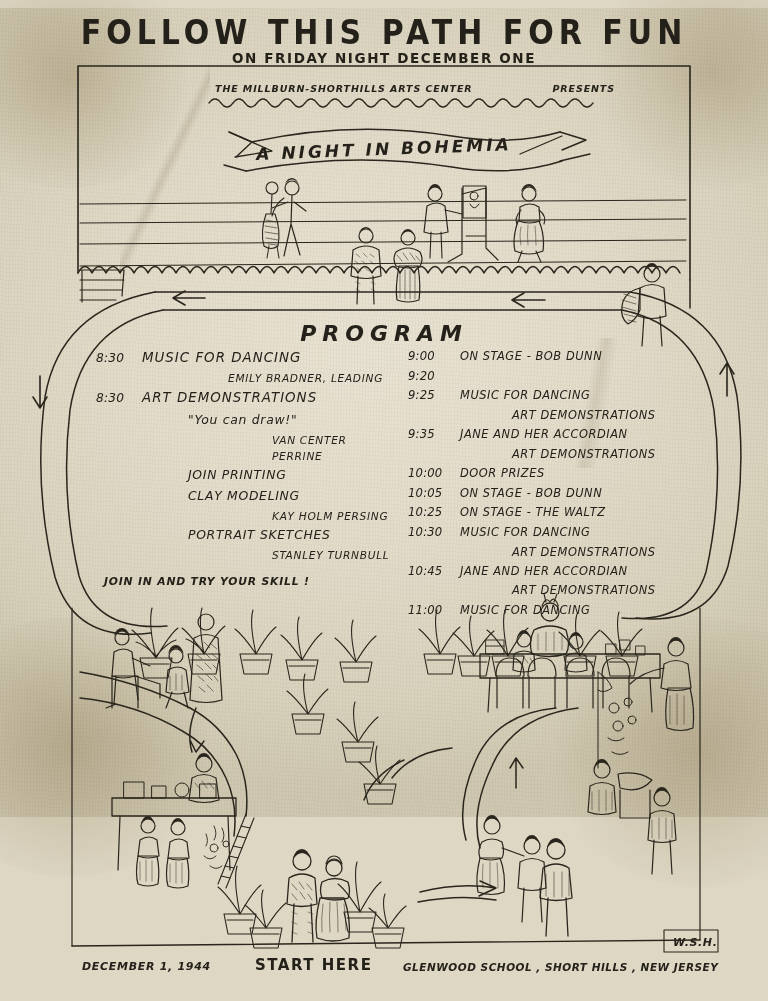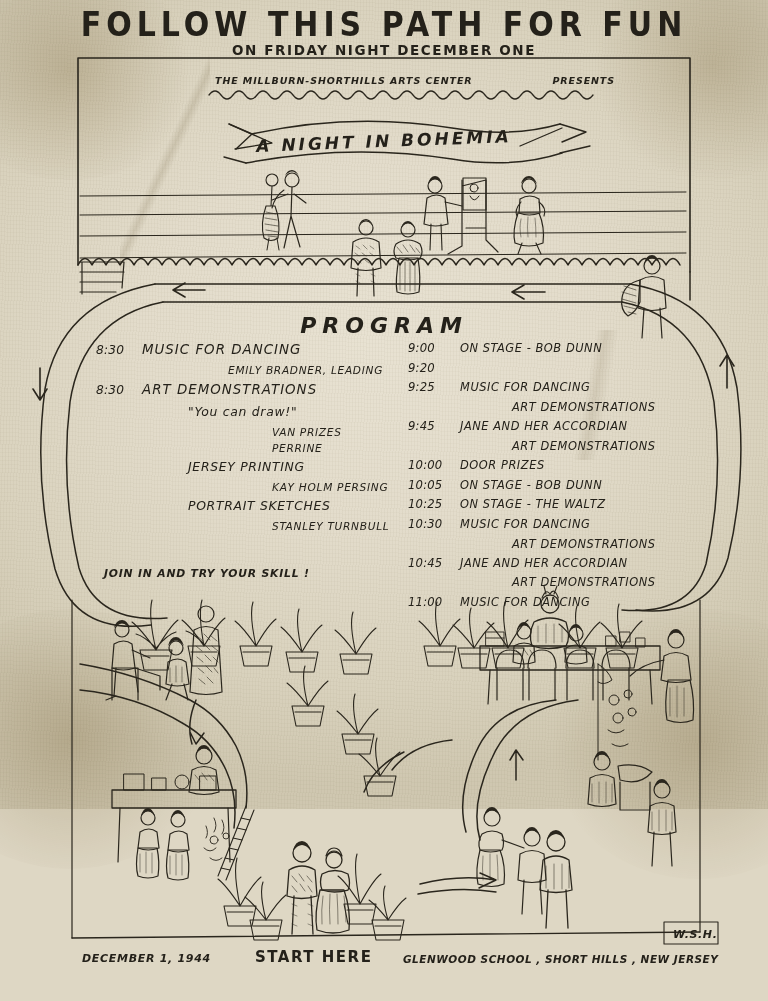--- a/index.html
+++ b/index.html
@@ -8,20 +8,21 @@
     width:768px;height:1001px;overflow:hidden;
     background:#ded7c4;
     font-family:"DejaVu Sans", sans-serif;
     color:#2b2820;
   }
   
   #poster{
     position:relative;width:768px;height:809px;
     background:
       radial-gradient(ellipse 70% 55% at 48% 42%, #e8e2d2 0%, #e3dccb 42%, #d9d2bd 78%, #cfc7b0 100%);
+    margin-top: 8px;
   }
   .grain{
     position:absolute;inset:0;pointer-events:none;
     background-image:
       repeating-linear-gradient(92deg, rgba(120,105,70,.05) 0 1px, rgba(0,0,0,0) 1px 3px),
       repeating-linear-gradient(3deg, rgba(120,105,70,.04) 0 1px, rgba(0,0,0,0) 1px 4px);
     mix-blend-mode:multiply;opacity:.8;
   }
   .stain{position:absolute;pointer-events:none;mix-blend-mode:multiply;border-radius:50%;}
   .s1{left:-60px;top:-40px;width:260px;height:220px;background:radial-gradient(circle,rgba(150,130,85,.30),rgba(150,130,85,0) 70%);}
@@ -589,25 +590,29 @@
       <div class="row">
         <span class="tm">8:30</span>
         <span class="lbl big">ART DEMONSTRATIONS</span>
       </div>
       <div class="row">
         <span class="tm"></span>
         <span class="lbl ind1">"You can draw!"</span>
       </div>
       <div class="row sub">
         <span class="tm"></span>
-        <span class="lbl ind3">VAN PRIZES PERRINE</span>
-      </div>
-      <div class="row">
-        <span class="tm"></span>
-        <span class="lbl ind1">JERSEY PRINTING</span>
+        <span class="lbl ind3">VAN CENTER PERRINE</span>
+      </div>
+      <div class="row">
+        <span class="tm"></span>
+        <span class="lbl ind1">JOIN PRINTING</span>
+      </div>
+      <div class="row">
+        <span class="tm"></span>
+        <span class="lbl ind1">CLAY MODELING</span>
       </div>
       <div class="row sub">
         <span class="tm"></span>
         <span class="lbl ind3">KAY HOLM PERSING</span>
       </div>
       <div class="row">
         <span class="tm"></span>
         <span class="lbl ind1">PORTRAIT SKETCHES</span>
       </div>
       <div class="row sub">
@@ -625,21 +630,21 @@
       </div>
       <div class="row">
         <span class="tm">9:25</span>
         <span class="lbl big">MUSIC FOR DANCING</span>
       </div>
       <div class="row">
         <span class="tm"></span>
         <span class="lbl ind-r">ART DEMONSTRATIONS</span>
       </div>
       <div class="row">
-        <span class="tm">9:45</span>
+        <span class="tm">9:35</span>
         <span class="lbl big">JANE AND HER ACCORDIAN</span>
       </div>
       <div class="row">
         <span class="tm"></span>
         <span class="lbl ind-r">ART  DEMONSTRATIONS</span>
       </div>
       <div class="row">
         <span class="tm">10:00</span>
         <span class="lbl big">DOOR PRIZES</span>
       </div>

